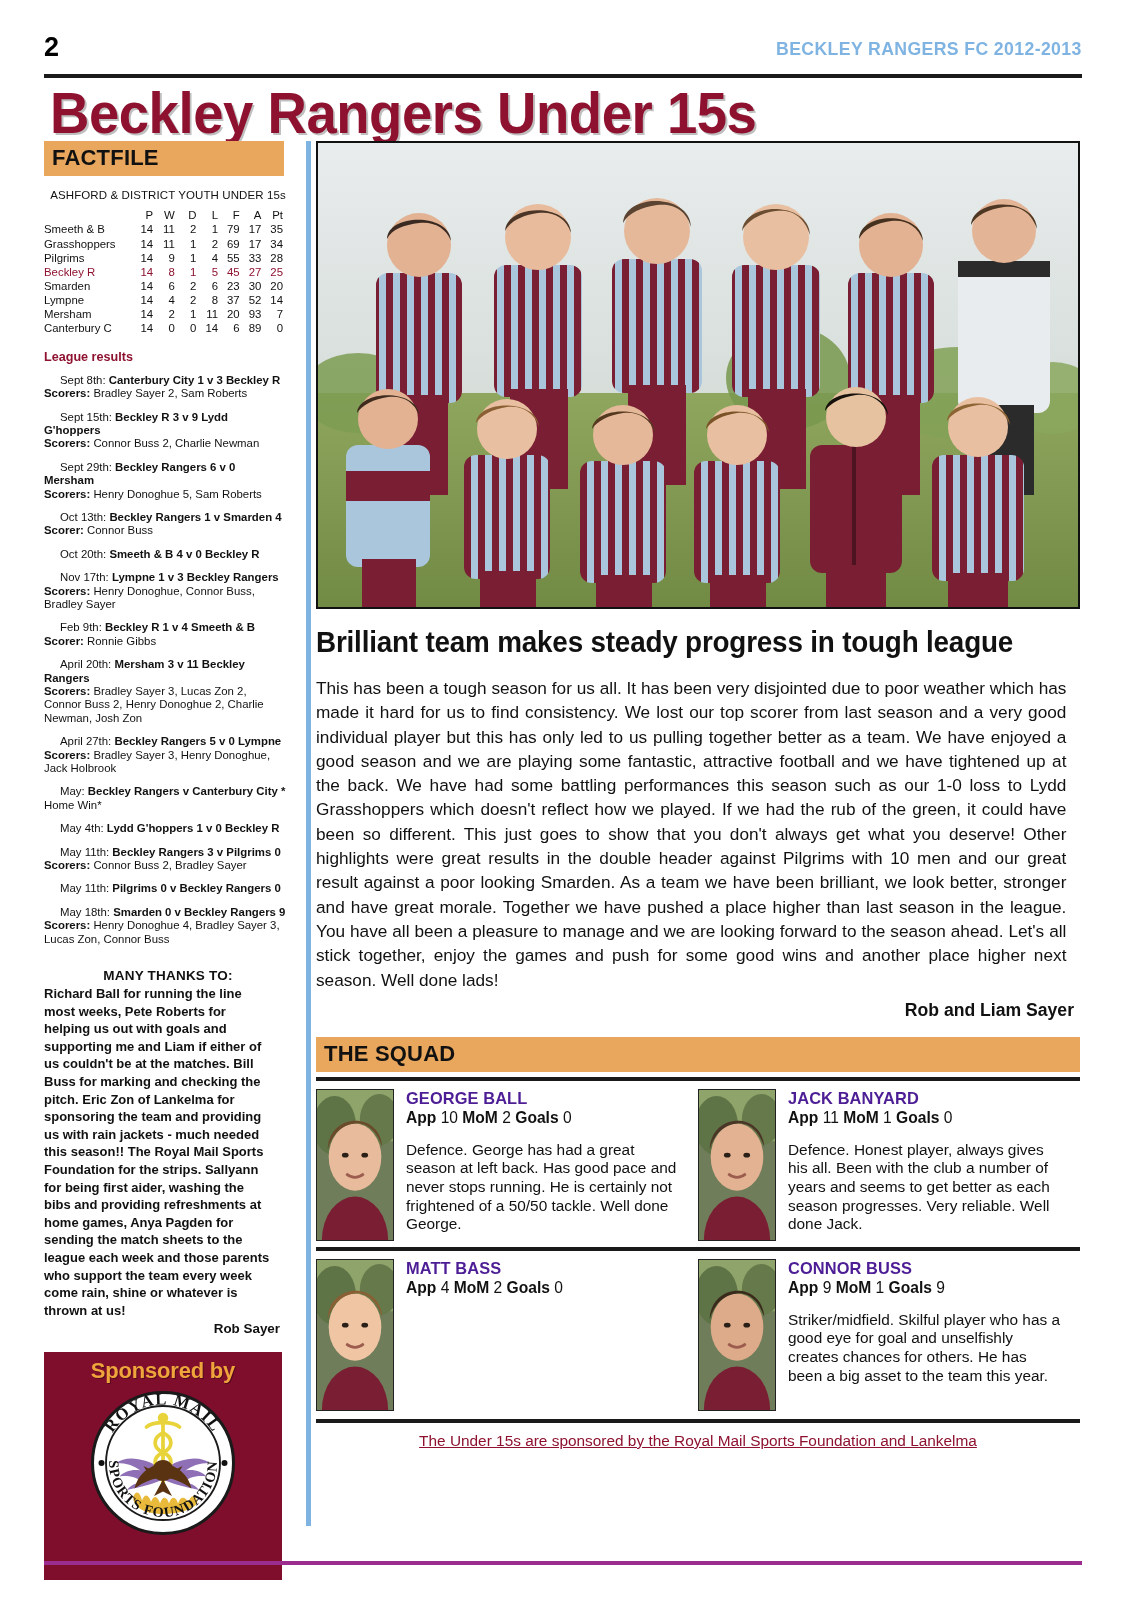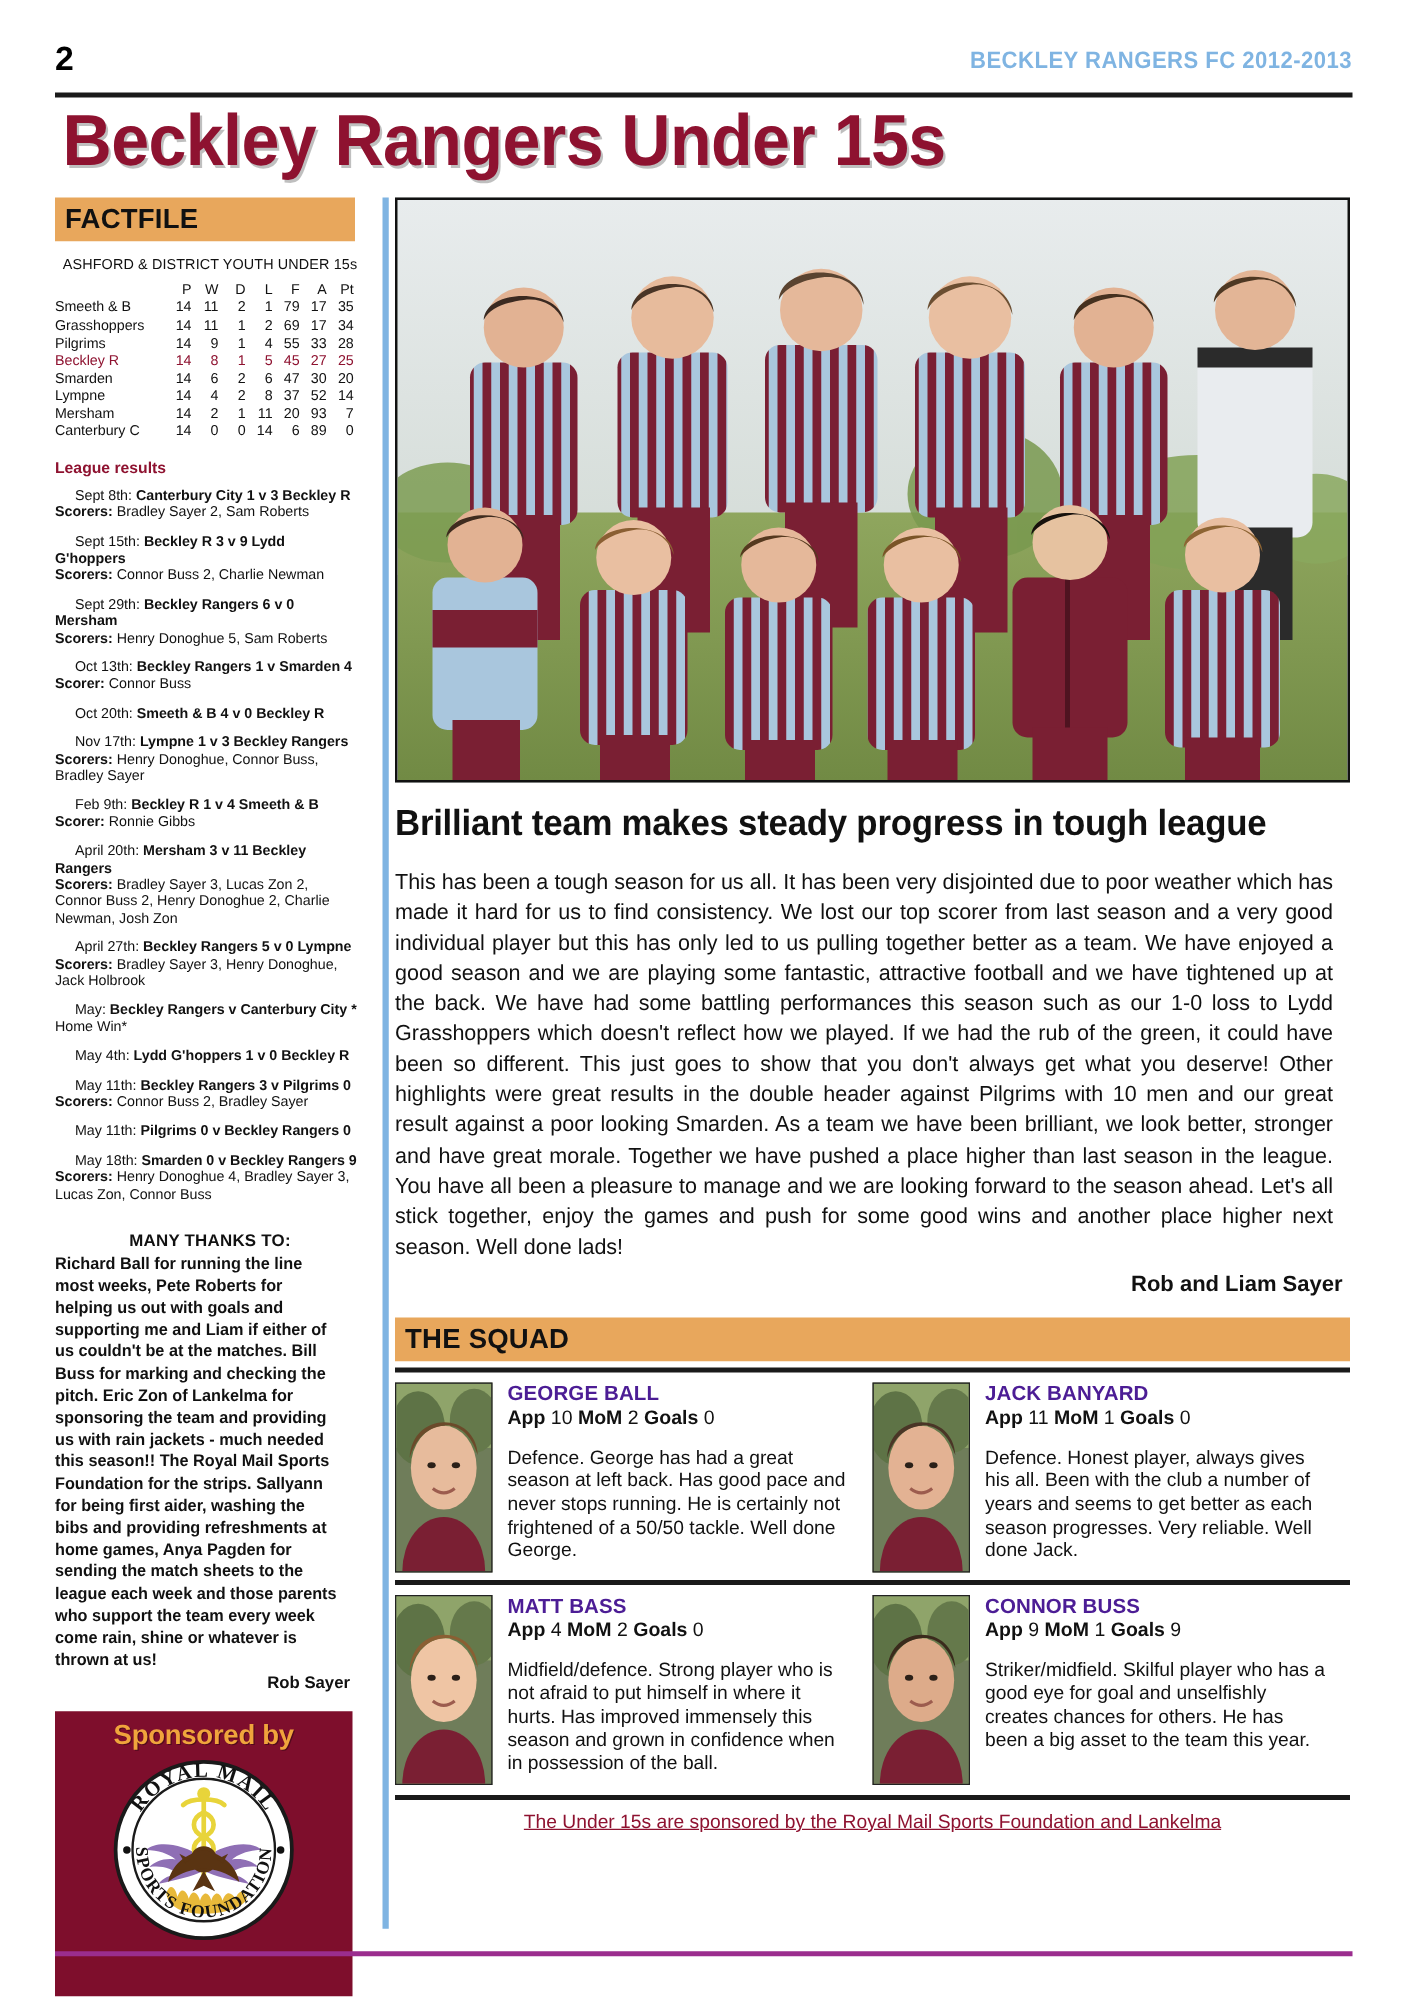--- a/index.html
+++ b/index.html
@@ -37,21 +37,21 @@
     position: absolute; left: 50px; top: 82px;
     font-size: 58px; line-height: 62px; font-weight: bold;
     color: #8E1230;
     letter-spacing: -0.5px;
     transform: scaleX(0.94); transform-origin: left center;
     text-shadow: 2px 2px 0 rgba(0,0,0,0.25);
     white-space: nowrap;
   }
 
   
-  .body-wrap { position: absolute; left: 44px; top: 158px; width: 1038px; height: 1385px; }
+  .body-wrap { position: absolute; left: 44px; top: 141px; width: 1038px; height: 1385px; }
 
   
   .col-left { position: absolute; left: 0; top: 0; width: 248px; }
 
   .band {
     background: #E8A75C; color: #111;
     font-size: 22px; font-weight: bold; letter-spacing: 0.2px;
     padding: 4px 8px 5px 8px;
   }
   .band.factfile { width: 240px; }
@@ -254,21 +254,21 @@
               <td class="num">45</td>
               <td class="num">27</td>
               <td class="num">25</td>
             </tr>
             <tr>
               <td class="team">Smarden</td>
               <td class="num">14</td>
               <td class="num">6</td>
               <td class="num">2</td>
               <td class="num">6</td>
-              <td class="num">47</td>
+              <td class="num">23</td>
               <td class="num">30</td>
               <td class="num">20</td>
             </tr>
             <tr>
               <td class="team">Lympne</td>
               <td class="num">14</td>
               <td class="num">4</td>
               <td class="num">2</td>
               <td class="num">8</td>
               <td class="num">37</td>
@@ -548,21 +548,20 @@
                   <ellipse cx="39" cy="68" rx="27" ry="34" fill="#efc5a4"></ellipse>
                   <path d="M11 60 C13 22 65 22 67 58 C61 40 51 33 39 34 C26 35 16 44 11 60 Z" fill="#8a5f33"></path>
                   <ellipse cx="29" cy="66" rx="3.4" ry="2.4" fill="#2b2018"></ellipse>
                   <ellipse cx="49" cy="66" rx="3.4" ry="2.4" fill="#2b2018"></ellipse>
                   <path d="M30 85 Q39 92 48 85" stroke="#9c5c4e" stroke-width="2.6" fill="none"></path>
                 </svg>
               </div>
               <div class="pl-text">
                 <div class="pl-name">MATT BASS</div>
                 <div class="pl-stats"><b>App</b> <span>4</span> <b>MoM</b> <span>2</span> <b>Goals</b> <span>0</span></div>
-                <div class="pl-desc">Midfield/defence. Strong player who is not afraid to put himself in where it hurts. Has improved immensely this season and grown in confidence when in possession of the ball.</div>
               </div>
             </div>
             <div class="player">
               <div class="pl-photo">
                 <svg viewBox="0 0 78 152" preserveAspectRatio="none" style="width:100%;height:100%;display:block">
                   <rect x="0" y="0" width="78" height="152" fill="#6f7d5a"></rect>
                   <rect x="0" y="0" width="78" height="52" fill="#8fa46a"></rect>
                   <ellipse cx="18" cy="36" rx="22" ry="30" fill="#5e7346"></ellipse>
                   <ellipse cx="64" cy="30" rx="20" ry="26" fill="#65794b"></ellipse>
                   <ellipse cx="39" cy="152" rx="34" ry="44" fill="#7a1f33"></ellipse>

